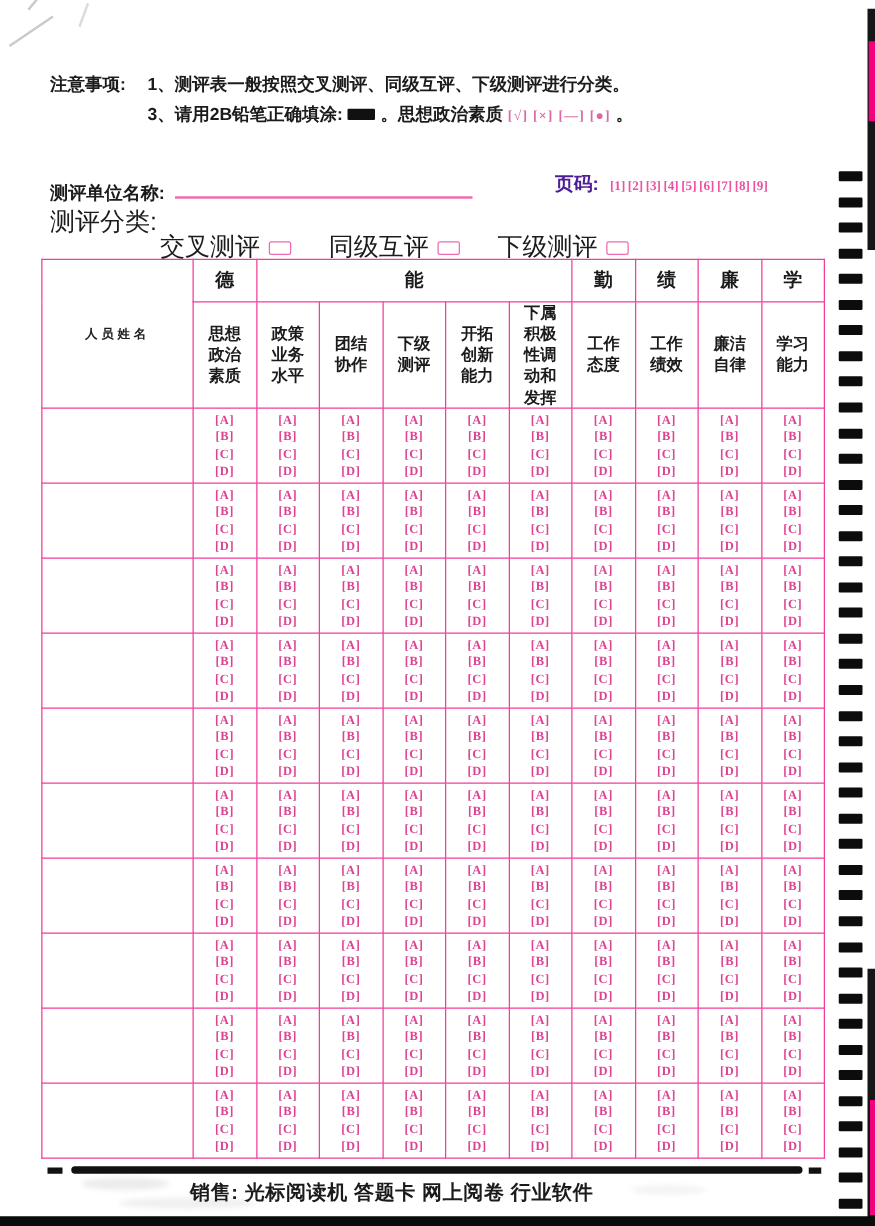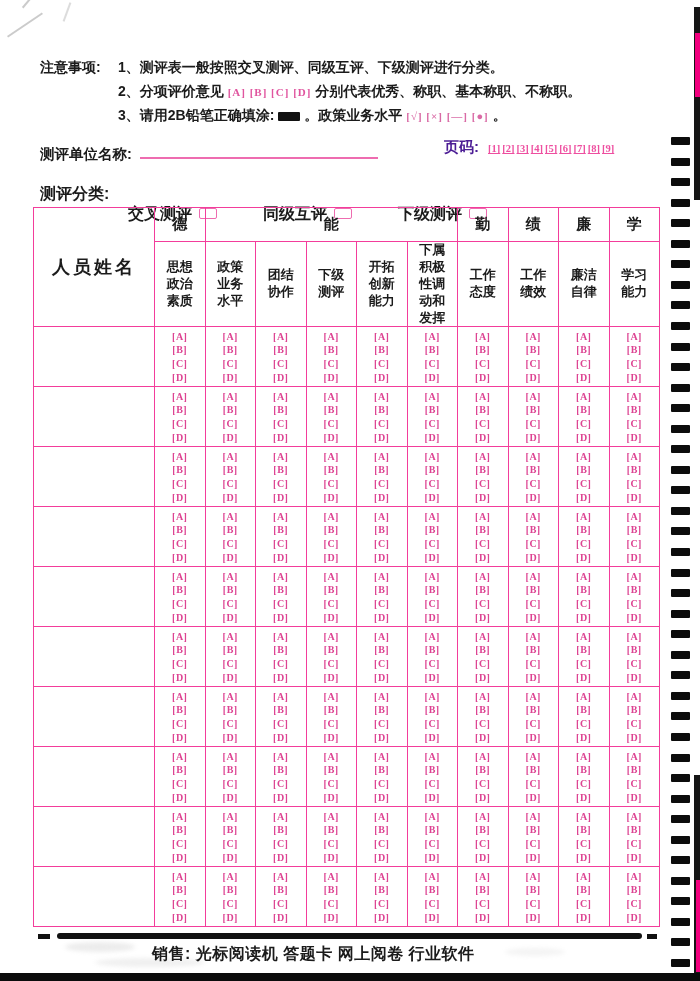--- a/index.html
+++ b/index.html
@@ -13,31 +13,31 @@
   .note-line{margin-left:78px;white-space:nowrap;}
   .pink-opts{color:#e0559f;font-family:"Liberation Serif",serif;font-size:11px;font-weight:600;letter-spacing:1px;}
   .fillbox{display:inline-block;width:22px;height:9px;background:#111;vertical-align:middle;margin:0 4px;border-radius:1px;}
   .wrongmarks{color:#d96aa5;font-family:"Liberation Serif",serif;font-size:11px;font-weight:600;letter-spacing:1px;}
 
   
   .unit-row{position:absolute;left:40px;top:141px;font-size:14.5px;font-weight:600;}
   .unit-line{display:inline-block;width:238px;height:16px;border-bottom:2px solid #ee6cb0;margin-left:8px;}
   .pagecode{position:absolute;left:444px;top:138px;white-space:nowrap;}
   .pagecode-label{font-size:15px;font-weight:700;color:#4c1d95;}
-  .pagecode-nums{margin-left:9px;font-family:"Liberation Serif",serif;font-size:10.5px;font-weight:600;color:#ee4fa0;text-decoration:underline;}
+  .pagecode-nums{margin-left:9px;font-family:"Liberation Serif",serif;font-size:10.5px;font-weight:600;color:#ee4fa0;}
   .pagecode-nums span{margin-right:2px;}
-  .cat-row{position:absolute;left:40px;top:184px;width:620px;height:22px;font-size:16px;font-weight:700;}
+  .cat-row{position:absolute;left:40px;top:164px;width:620px;height:22px;font-size:20px;font-weight:400;}
   .cat-row-label{position:absolute;left:0;top:0;}
   .cat{position:absolute;top:0;white-space:nowrap;margin-top:20px;}
   .cat-box{display:inline-block;width:16px;height:9px;border:1.5px solid #ee6cb0;border-radius:2px;margin-left:7px;}
 
   
   table.eval{position:absolute;left:33px;top:207px;width:627px;height:710px;border-collapse:collapse;table-layout:fixed;}
   table.eval th,table.eval td{border:1px solid #f33d9b;padding:0;}
-  .name-th{width:120px;font-size:18px;font-weight:600;letter-spacing:3px;}
+  .name-th{width:120px;font-size:10px;font-weight:600;letter-spacing:3px;}
   .group-th{height:33px;font-size:15px;font-weight:600;}
   .col-th{height:82px;font-size:13px;font-weight:600;text-align:center;vertical-align:middle;}
   .col-th .wrap2{display:inline-block;width:2em;line-height:1.3;}
   tbody td{height:59px;}
   td.name-cell{background:#fff;}
   td.opt-cell{text-align:center;vertical-align:middle;}
   .opt{font-family:"Liberation Serif",serif;font-size:10px;line-height:13.6px;color:#dd4392;font-weight:600;letter-spacing:0.5px;}
 
   
   .sep-dash-l{position:absolute;left:38px;top:934px;width:12px;height:5px;background:#111;}
@@ -67,22 +67,21 @@
 <div class="sheet">
 
   <div class="scratch scratch1"></div>
   <div class="scratch scratch2"></div>
   <div class="scratch scratch3"></div>
 
 
   <div class="notes">
     <span class="notes-label">注意事项:</span>
     <div class="note-line">1、测评表一般按照交叉测评、同级互评、下级测评进行分类。</div>
-    <div class="note-line"><span>2、分项评价意见</span> <span class="pink-opts">[A] [B] [C] [D]</span> <span>分别代表优秀、称职、基本称职、不称职。</span></div>
-    <div class="note-line"><span>3、请用2B铅笔正确填涂:</span><span class="fillbox"></span><span>。政策业务水平</span> <span class="wrongmarks">[√] [×] [—] [●]</span> <span>。</span></div>
+    <div class="note-line"><span>3、请用2B铅笔正确填涂:</span><span class="fillbox"></span><span>。思想政治素质</span> <span class="wrongmarks">[√] [×] [—] [●]</span> <span>。</span></div>
   </div>
 
   <div class="unit-row">
     <span>测评单位名称:</span><span class="unit-line"></span>
   </div>
 
   <div class="pagecode">
     <span class="pagecode-label">页码:</span><span class="pagecode-nums"><span>[1]</span><span>[2]</span><span>[3]</span><span>[4]</span><span>[5]</span><span>[6]</span><span>[7]</span><span>[8]</span><span>[9]</span></span>
   </div>
 

